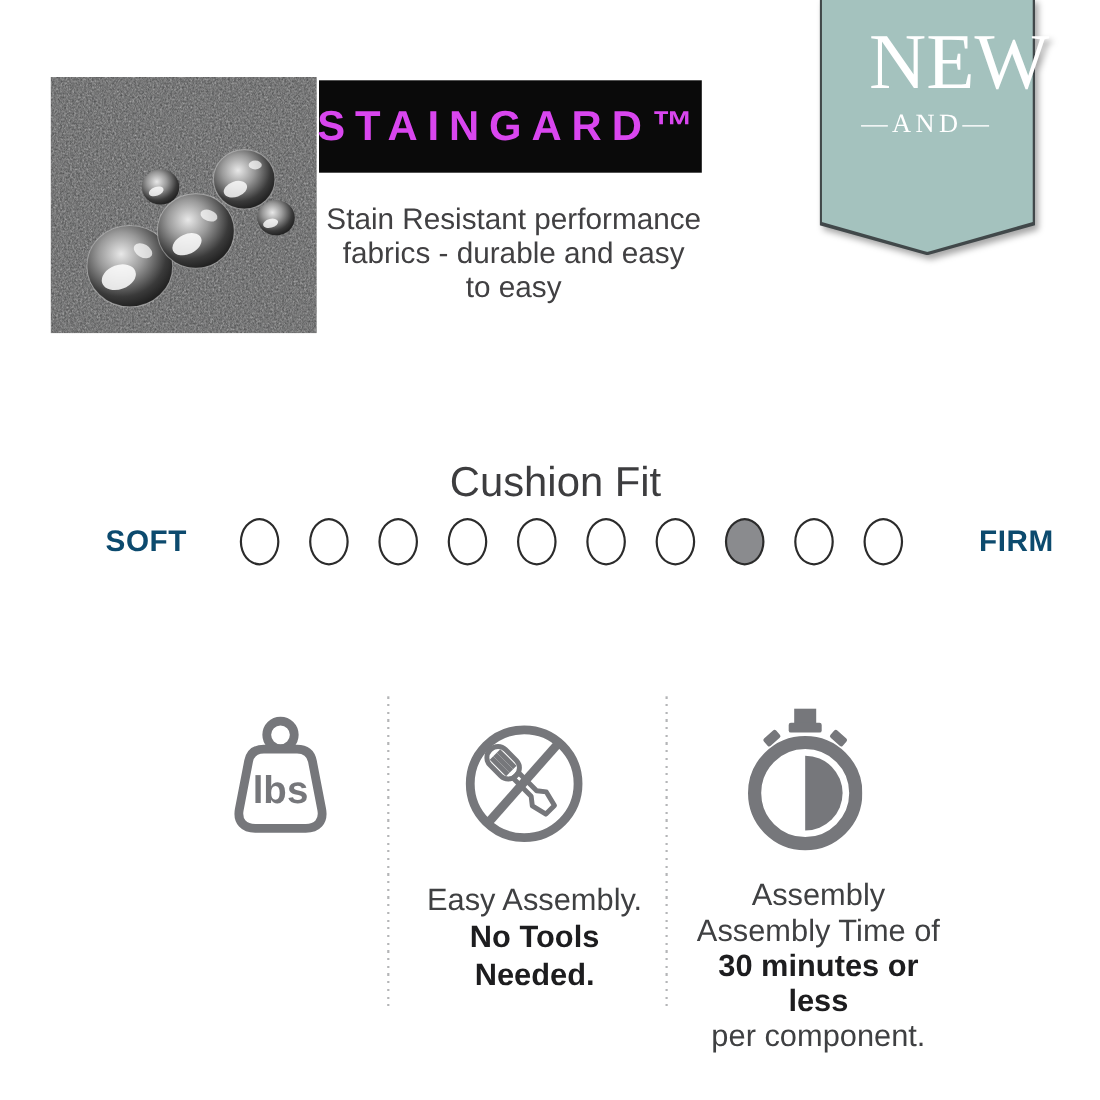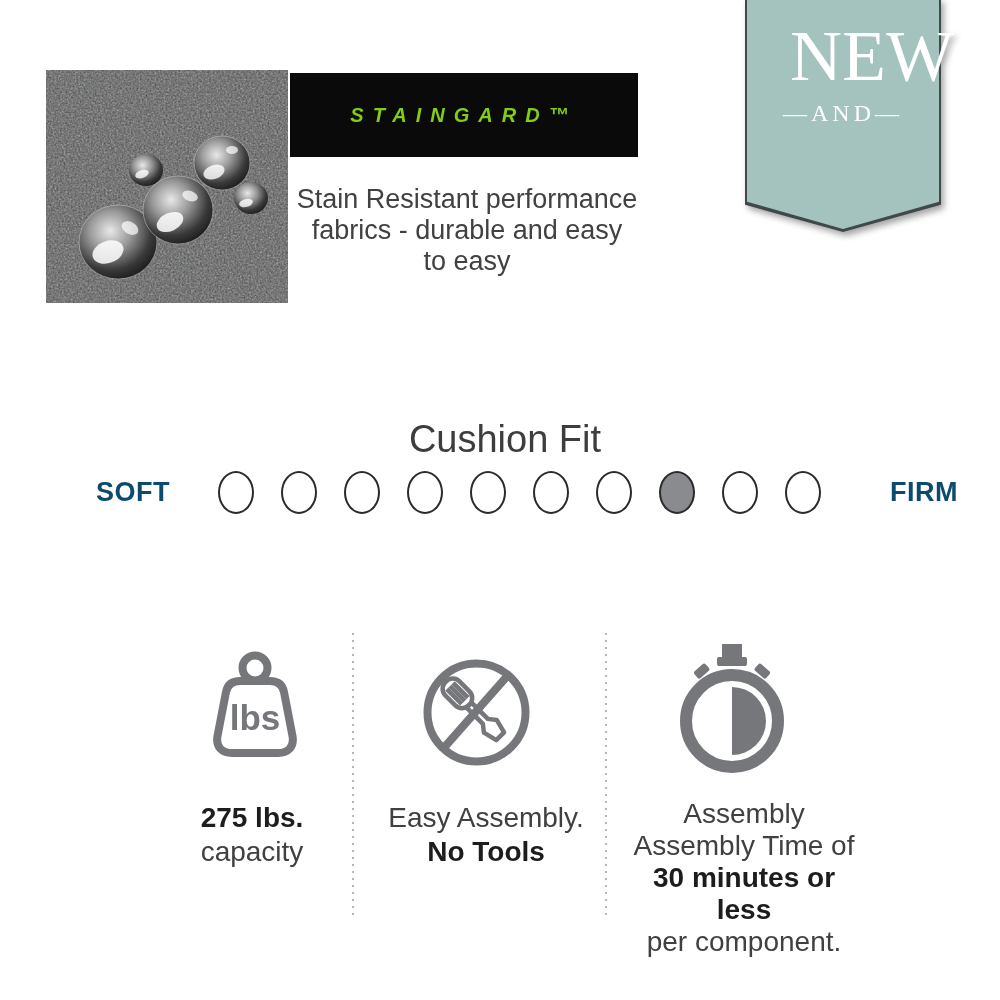--- a/index.html
+++ b/index.html
@@ -7,21 +7,21 @@
     position:relative;width:1000px;height:1000px;background:#ffffff;overflow:hidden;
     font-family:"Liberation Sans", sans-serif;color:#3f4042;
   }
   
   .fabric-photo{position:absolute;left:46px;top:70px;width:242px;height:233px;}
   .staingard-banner{
     position:absolute;left:290px;top:73px;width:348px;height:84px;background:#0a0a0a;
     display:flex;align-items:center;justify-content:center;
   }
   .staingard-banner span{
-    color:#84cc16;font-size:20px;font-weight:bold;letter-spacing:9px;font-style:italic;
+    color:#d946ef;font-size:38px;font-weight:bold;letter-spacing:9px;
   }
   .staingard-desc{
     position:absolute;left:293px;top:184px;width:348px;text-align:center;
     font-size:27px;line-height:31px;font-weight:400;color:#414042;
   }
   .staingard-desc div{white-space:nowrap;}
   
   .ribbon-wrap{position:absolute;left:745px;top:-2px;width:196px;height:234px;
     filter:drop-shadow(3px 4px 3px rgba(0,0,0,0.35));}
   .ribbon-outer{position:absolute;inset:0;background:#41484a;
@@ -139,43 +139,40 @@
 
   <div class="feat-icon" style="left:203px;top:650px;">
     <svg width="104" height="114" viewBox="0 0 104 114">
       <g fill="none" stroke="#76777b" stroke-width="8">
         <circle cx="52" cy="18" r="12.5"></circle>
         <path d="M37 31 H67 C75 31 79.5 34.5 81 42 L89.5 86 C91.5 97 85 103 75 103 H29 C19 103 12.5 97 14.5 86 L23 42 C24.5 34.5 29 31 37 31 Z" stroke-linejoin="round"></path>
       </g>
       <text x="52" y="80" text-anchor="middle" font-family="Liberation Sans, sans-serif" font-size="35" font-weight="bold" fill="#76777b">lbs</text>
     </svg>
   </div>
-  <div class="feat-text ft1">
-    <div class="bold">275 lbs.</div>
-    <div class="light">capacity</div>
-  </div>
 
   <div class="feat-icon" style="left:420px;top:656px;">
     <svg width="113" height="113" viewBox="0 0 113 113">
       <g fill="none" stroke="#76777b">
         <circle cx="56.5" cy="56.5" r="49" stroke-width="8"></circle>
         <g transform="rotate(-45 56.5 56.5)" stroke-width="4.5">
           <rect x="46.5" y="13" width="20" height="33" rx="9.5"></rect>
           <line x1="52" y1="19" x2="52" y2="40"></line>
           <line x1="56.5" y1="19" x2="56.5" y2="40"></line>
           <line x1="61" y1="19" x2="61" y2="40"></line>
           <path d="M53 46 L60 46 L60 69 L65.5 76 L62 90 L51 90 L47.5 76 L53 69 Z" stroke-linejoin="round"></path>
         </g>
         <line x1="90" y1="17" x2="22" y2="94" stroke-width="8"></line>
       </g>
     </svg>
   </div>
   <div class="feat-text ft2">
     <div class="light">Easy Assembly.</div>
     <div class="bold">No Tools</div>
+    <div class="bold">Needed.</div>
   </div>
 
   <div class="feat-icon" style="left:680px;top:644px;">
     <svg width="104" height="130" viewBox="0 0 104 130">
       <g fill="#76777b">
         <rect x="42" y="0" width="20" height="14"></rect>
         <rect x="37" y="13" width="30" height="9" rx="2"></rect>
         <rect x="14" y="23" width="15" height="9" rx="2" transform="rotate(-42 21 27)"></rect>
         <rect x="75" y="23" width="15" height="9" rx="2" transform="rotate(42 83 27)"></rect>
         <path d="M52 43 A34 34 0 0 1 52 111 Z"></path>

